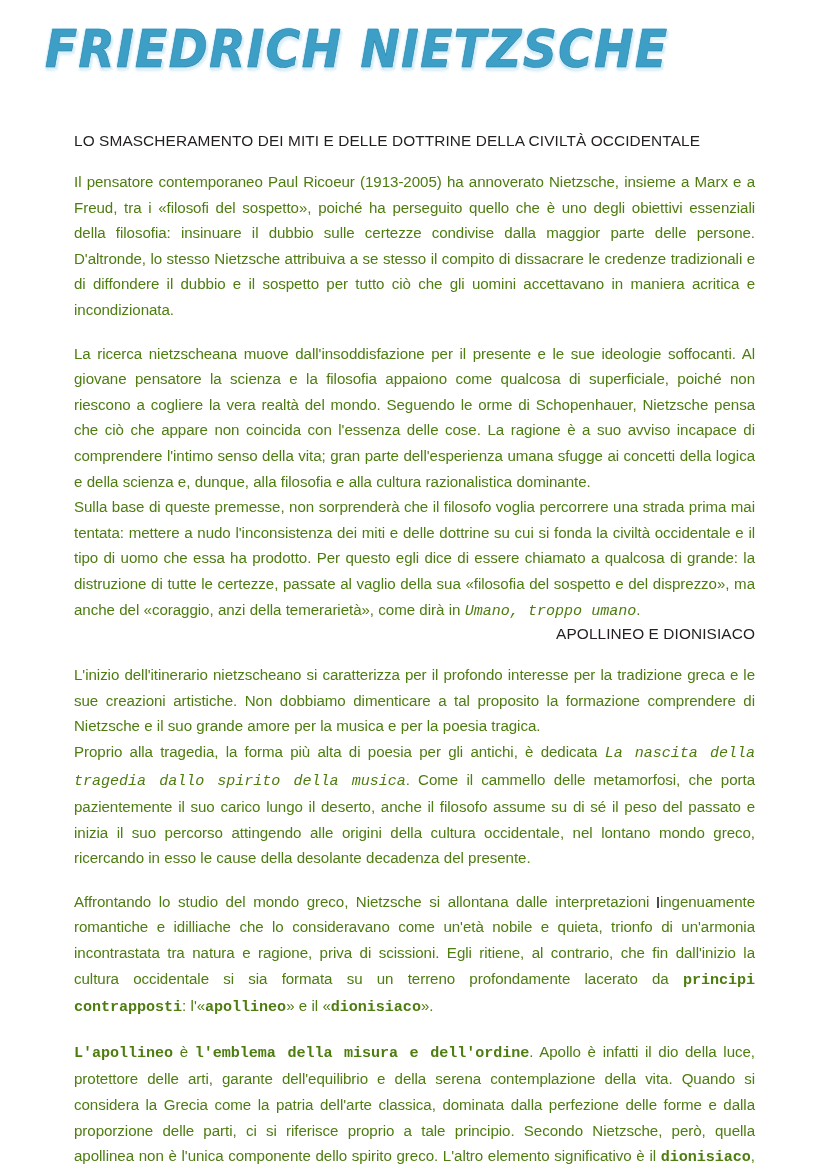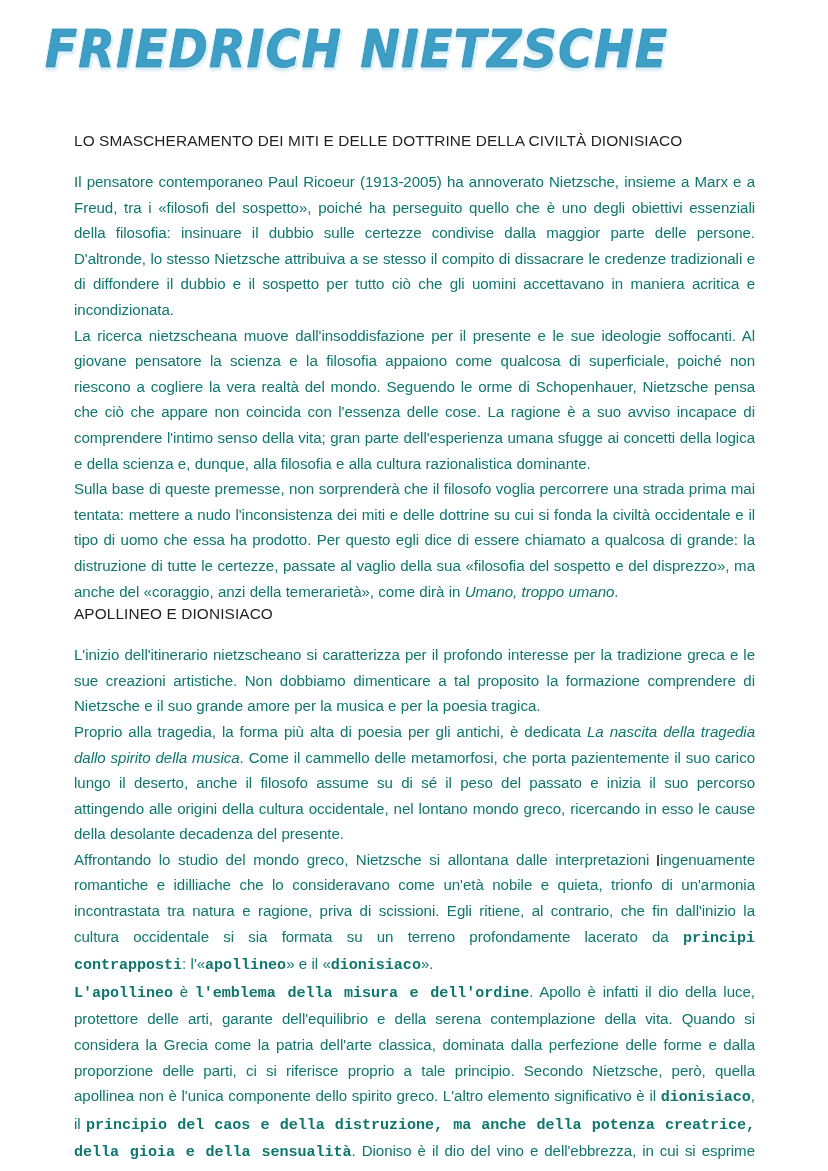--- a/index.html
+++ b/index.html
@@ -61,37 +61,37 @@
 
   h2.section {
     margin: 0;
     font-family: "Liberation Sans", sans-serif;
     font-weight: 400;
     font-size: 15.4px;
     letter-spacing: 0.1px;
     color: #231f20;
     line-height: 1.3;
   }
-  .sec-gap-before { margin-top: 31px; }
+  .sec-gap-before { margin-top: 31px; text-align: right; }
 
   p.para {
     margin: 0;
     font-size: 15.1px;
     line-height: 25.6px;
     text-align: justify;
-    color: #0f766e;
+    color: #4d7c0f;
     letter-spacing: -0.05px;
     word-spacing: 0.2px;
   }
   p.para.after-head { margin-top: 18px; }
-  p.para.spaced { }
+  p.para.spaced { margin-top: 18px; }
   p.para.tight { margin-top: 0; }
 
   b { font-weight: bold; font-family: Liberation Mono, monospace; }
-  i { font-style: italic; }
+  i { font-style: italic; font-family: Liberation Mono, monospace; }
 
   
   .speck {
     display: inline-block;
     width: 2px;
     height: 11px;
     background: #2a2a2a;
     vertical-align: -1px;
     margin-right: 1px;
     opacity: 0.85;
@@ -101,21 +101,21 @@
 <body>
 
 <div class="page">
 
   <div class="title-wrap">
     <span class="wordart">FRIEDRICH NIETZSCHE</span>
   </div>
 
   <div class="content">
 
-    <h2 class="section">LO SMASCHERAMENTO DEI MITI E DELLE DOTTRINE DELLA CIVILTÀ DIONISIACO</h2>
+    <h2 class="section">LO SMASCHERAMENTO DEI MITI E DELLE DOTTRINE DELLA CIVILTÀ OCCIDENTALE</h2>
 
     <p class="para after-head">Il pensatore contemporaneo Paul Ricoeur (1913-2005) ha annoverato Nietzsche, insieme a Marx e a Freud, tra i «filosofi del sospetto», poiché ha perseguito quello che è uno degli obiettivi essenziali della filosofia: insinuare il dubbio sulle certezze condivise dalla maggior parte delle persone. D'altronde, lo stesso Nietzsche attribuiva a se stesso il compito di dissacrare le credenze tradizionali e di diffondere il dubbio e il sospetto per tutto ciò che gli uomini accettavano in maniera acritica e incondizionata.</p>
 
     <p class="para spaced">La ricerca nietzscheana muove dall'insoddisfazione per il presente e le sue ideologie soffocanti. Al giovane pensatore la scienza e la filosofia appaiono come qualcosa di superficiale, poiché non riescono a cogliere la vera realtà del mondo. Seguendo le orme di Schopenhauer, Nietzsche pensa che ciò che appare non coincida con l'essenza delle cose. La ragione è a suo avviso incapace di comprendere l'intimo senso della vita; gran parte dell'esperienza umana sfugge ai concetti della logica e della scienza e, dunque, alla filosofia e alla cultura razionalistica dominante.</p>
 
     <p class="para tight"><span>Sulla base di queste premesse, non sorprenderà che il filosofo voglia percorrere una strada prima mai tentata: mettere a nudo l'inconsistenza dei miti e delle dottrine su cui si fonda la civiltà occidentale e il tipo di uomo che essa ha prodotto. Per questo egli dice di essere chiamato a qualcosa di grande: la distruzione di tutte le certezze, passate al vaglio della sua «filosofia del sospetto e del disprezzo», ma anche del «coraggio, anzi della temerarietà», come dirà in </span><i>Umano, troppo umano</i><span>.</span></p>
 
     <h2 class="section sec-gap-before">APOLLINEO E DIONISIACO</h2>
 
     <p class="para after-head">L'inizio dell'itinerario nietzscheano si caratterizza per il profondo interesse per la tradizione greca e le sue creazioni artistiche. Non dobbiamo dimenticare a tal proposito la formazione comprendere di Nietzsche e il suo grande amore per la musica e per la poesia tragica.</p>

